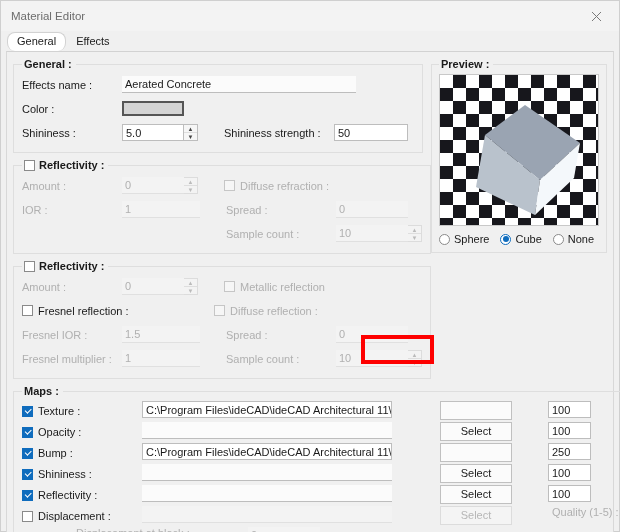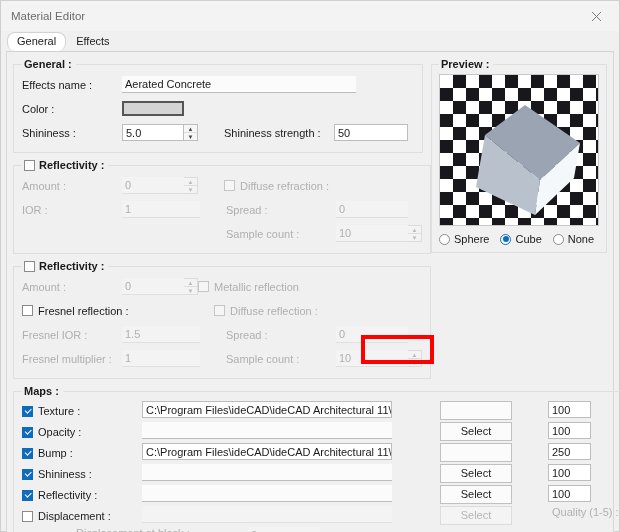--- a/index.html
+++ b/index.html
@@ -375,21 +375,21 @@
             <span>Reflectivity :</span>
           </legend>
 
           <div class="row">
             <div class="lbl dim" style="width:100px">Amount :</div>
             <div class="tf flat dim" style="width:62px">0</div>
             <div class="spin dim">
               <div>▲</div>
               <div>▼</div>
             </div>
-            <div class="cbrow" style="">
+            <div class="cbrow" style="margin-left:26px">
               <span class="cb dim"></span>
               <span class="lbl dim">Metallic reflection</span>
             </div>
           </div>
 
           <div class="row">
             <div class="cbrow" style="width:178px">
               <span class="cb"></span>
               <span class="lbl">Fresnel reflection :</span>
             </div>

